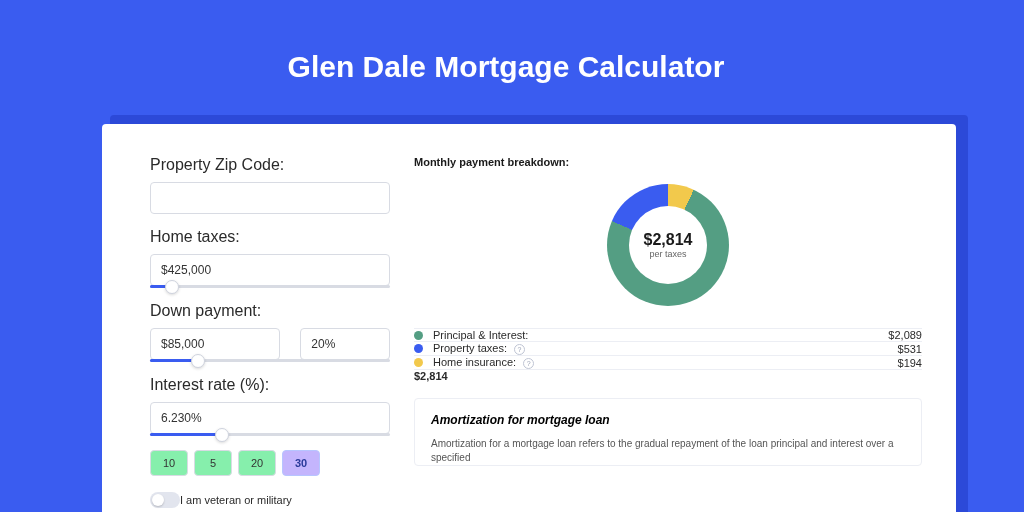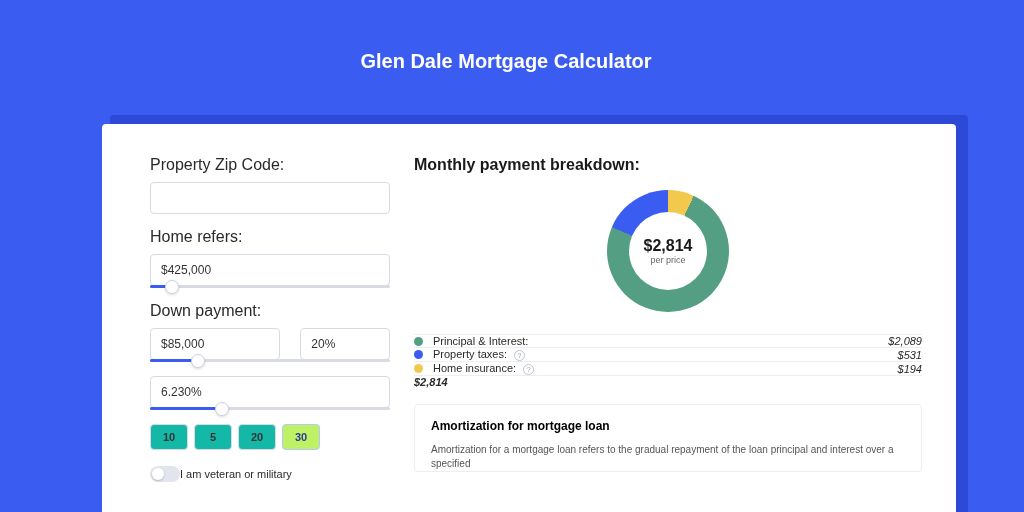--- a/index.html
+++ b/index.html
@@ -7,21 +7,21 @@
     width: 1024px;
     height: 512px;
     background: #3a5cf0;
     font-family: -apple-system, BlinkMacSystemFont, "Segoe UI", Arial, sans-serif;
     overflow: hidden;
     position: relative;
   }
   .page-title {
     color: #fff;
     text-align: center;
-    font-size: 20px;
+    font-size: 30px;
     font-weight: 700;
     padding: 50px 12px 24px 0;
   }
   .card-shadow {
     position: absolute;
     top: 115px;
     left: 110px;
     right: 56px;
     height: 410px;
     background: #2c49d8;
@@ -86,41 +86,40 @@
   }
   .row-two { display: flex; gap: 20px; }
   .row-two .text-input:first-child { flex: 1.6; }
   .row-two .text-input:last-child { flex: 1; }
   .period-buttons { display: flex; gap: 6px; }
   .period-btn {
     width: 38px;
     height: 26px;
     border: 1px solid #d8dbe3;
     border-radius: 4px;
-    background: #14b8a6;
+    background: #86efac;
     font-size: 11px;
     color: #333;
     display: flex;
     align-items: center;
     justify-content: center;
     cursor: pointer;
-    font-weight: bold;
-  }
-  .period-btn.active { background: #bef264; border-color: #b7c5ff; color: #2a3a9a; font-weight: 600; }
+  }
+  .period-btn.active { background: #c4b5fd; border-color: #b7c5ff; color: #2a3a9a; font-weight: 600; }
   .toggle-row { display: flex; align-items: center; gap: 0; margin-top: 16px; }
   .toggle {
     width: 30px; height: 16px; background: #e2e5ee; border-radius: 10px; position: relative;
   }
   .toggle::after {
     content: ""; position: absolute; left: 2px; top: 2px; width: 12px; height: 12px;
     background: #fff; border-radius: 50%; box-shadow: 0 1px 2px rgba(0,0,0,0.2);
   }
   .toggle-label { font-size: 11px; color: #2a2a2a; }
 
-  .section-title { font-size: 16px; font-weight: 700; color: #1a1a1a; margin-bottom: 16px; }
+  .section-title { font-size: 11px; font-weight: 700; color: #1a1a1a; margin-bottom: 16px; }
   .donut-wrap { display: flex; justify-content: center; margin: 0 0 22px 0; }
   .donut {
     width: 122px; height: 122px; border-radius: 50%; position: relative;
     background: conic-gradient(#f2c94c 0deg 25deg, #549e83 25deg 293deg, #3a5cf0 293deg 360deg);
   }
   .donut::after {
     content: ""; position: absolute; inset: 22px; background: #fff; border-radius: 50%;
   }
   .donut-center {
     position: absolute; inset: 22px; display: flex; flex-direction: column;
@@ -132,71 +131,72 @@
     display: flex; align-items: center; padding: 0 0;
     border-top: 1px solid #eceef4;
     font-size: 11px; color: #2a2a2a;
   }
   .legend-row:first-of-type { border-top: none; }
   .legend-dot { width: 9px; height: 9px; border-radius: 50%; margin-right: 10px; flex-shrink: 0; }
   .dot-green { background: #549e83; }
   .dot-blue { background: #3a5cf0; }
   .dot-yellow { background: #f2c94c; }
   .legend-label { flex: 1; }
-  .legend-value { font-weight: 400; font-style: italic; }
+  .legend-value { font-weight: 400; }
   .legend-row.total { font-weight: 700; border-top: 1px solid #eceef4; }
   .legend-row.total .legend-value { font-weight: 700; }
   .info-icon {
     display: inline-flex; width: 11px; height: 11px; border: 1px solid #bfc5d4;
     border-radius: 50%; font-size: 7px; color: #9aa1b5; align-items: center;
     justify-content: center; margin-left: 4px;
   }
   .amort-box {
     border: 1px solid #eceef4; border-radius: 4px; padding: 14px 16px 0 16px; margin-top: 16px;
   }
-  .amort-title { font-size: 12px; font-weight: 700; margin-bottom: 10px; }
+  .amort-title { font-size: 12px; font-weight: 700; margin-bottom: 10px; font-style: italic; }
   .amort-text { font-size: 10px; color: #555; line-height: 1.4; }
 </style>
 </head>
 <body>
 
 <h1 class="page-title">Glen Dale Mortgage Calculator</h1>
 
 <div class="card-shadow"></div>
 
 <div class="card">
   <div class="left-col">
 
     <div class="field-group">
       <label class="field-label">Property Zip Code:</label>
       <input class="text-input" value="" style="">
     </div>
 
     <div class="field-group">
-      <label class="field-label">Home refers:</label>
+      <label class="field-label">Home taxes:</label>
       <input class="text-input" value="$425,000" style="">
       <div class="slider-track">
         <div class="slider-fill" style="width:9%"></div>
         <div class="slider-thumb" style="left:9%"></div>
       </div>
     </div>
 
     <div class="field-group">
       <label class="field-label">Down payment:</label>
       <div class="row-two">
         <input class="text-input" value="$85,000" style="">
         <input class="text-input" value="20%" style="">
       </div>
       <div class="slider-track">
         <div class="slider-fill" style="width:20%"></div>
         <div class="slider-thumb" style="left:20%"></div>
       </div>
     </div>
 
     <div class="field-group">
+      <label class="field-label">Interest rate (%):</label>
       <input class="text-input" value="6.230%" style="">
       <div class="slider-track">
         <div class="slider-fill" style="width:30%"></div>
         <div class="slider-thumb" style="left:30%"></div>
       </div>
     </div>
 
     <div class="field-group">
       <div class="period-buttons">
         <div class="period-btn">10</div>
@@ -213,21 +213,21 @@
 
   </div>
 
   <div class="right-col">
     <div class="section-title">Monthly payment breakdown:</div>
 
     <div class="donut-wrap">
       <div class="donut">
         <div class="donut-center">
           <div class="donut-amount">$2,814</div>
-          <div class="donut-sub">per price</div>
+          <div class="donut-sub">per taxes</div>
         </div>
       </div>
     </div>
 
     <div class="legend-row">
       <span class="legend-dot dot-green"></span>
       <span class="legend-label">Principal &amp; Interest:</span>
       <span class="legend-value">$2,089</span>
     </div>
     <div class="legend-row">

